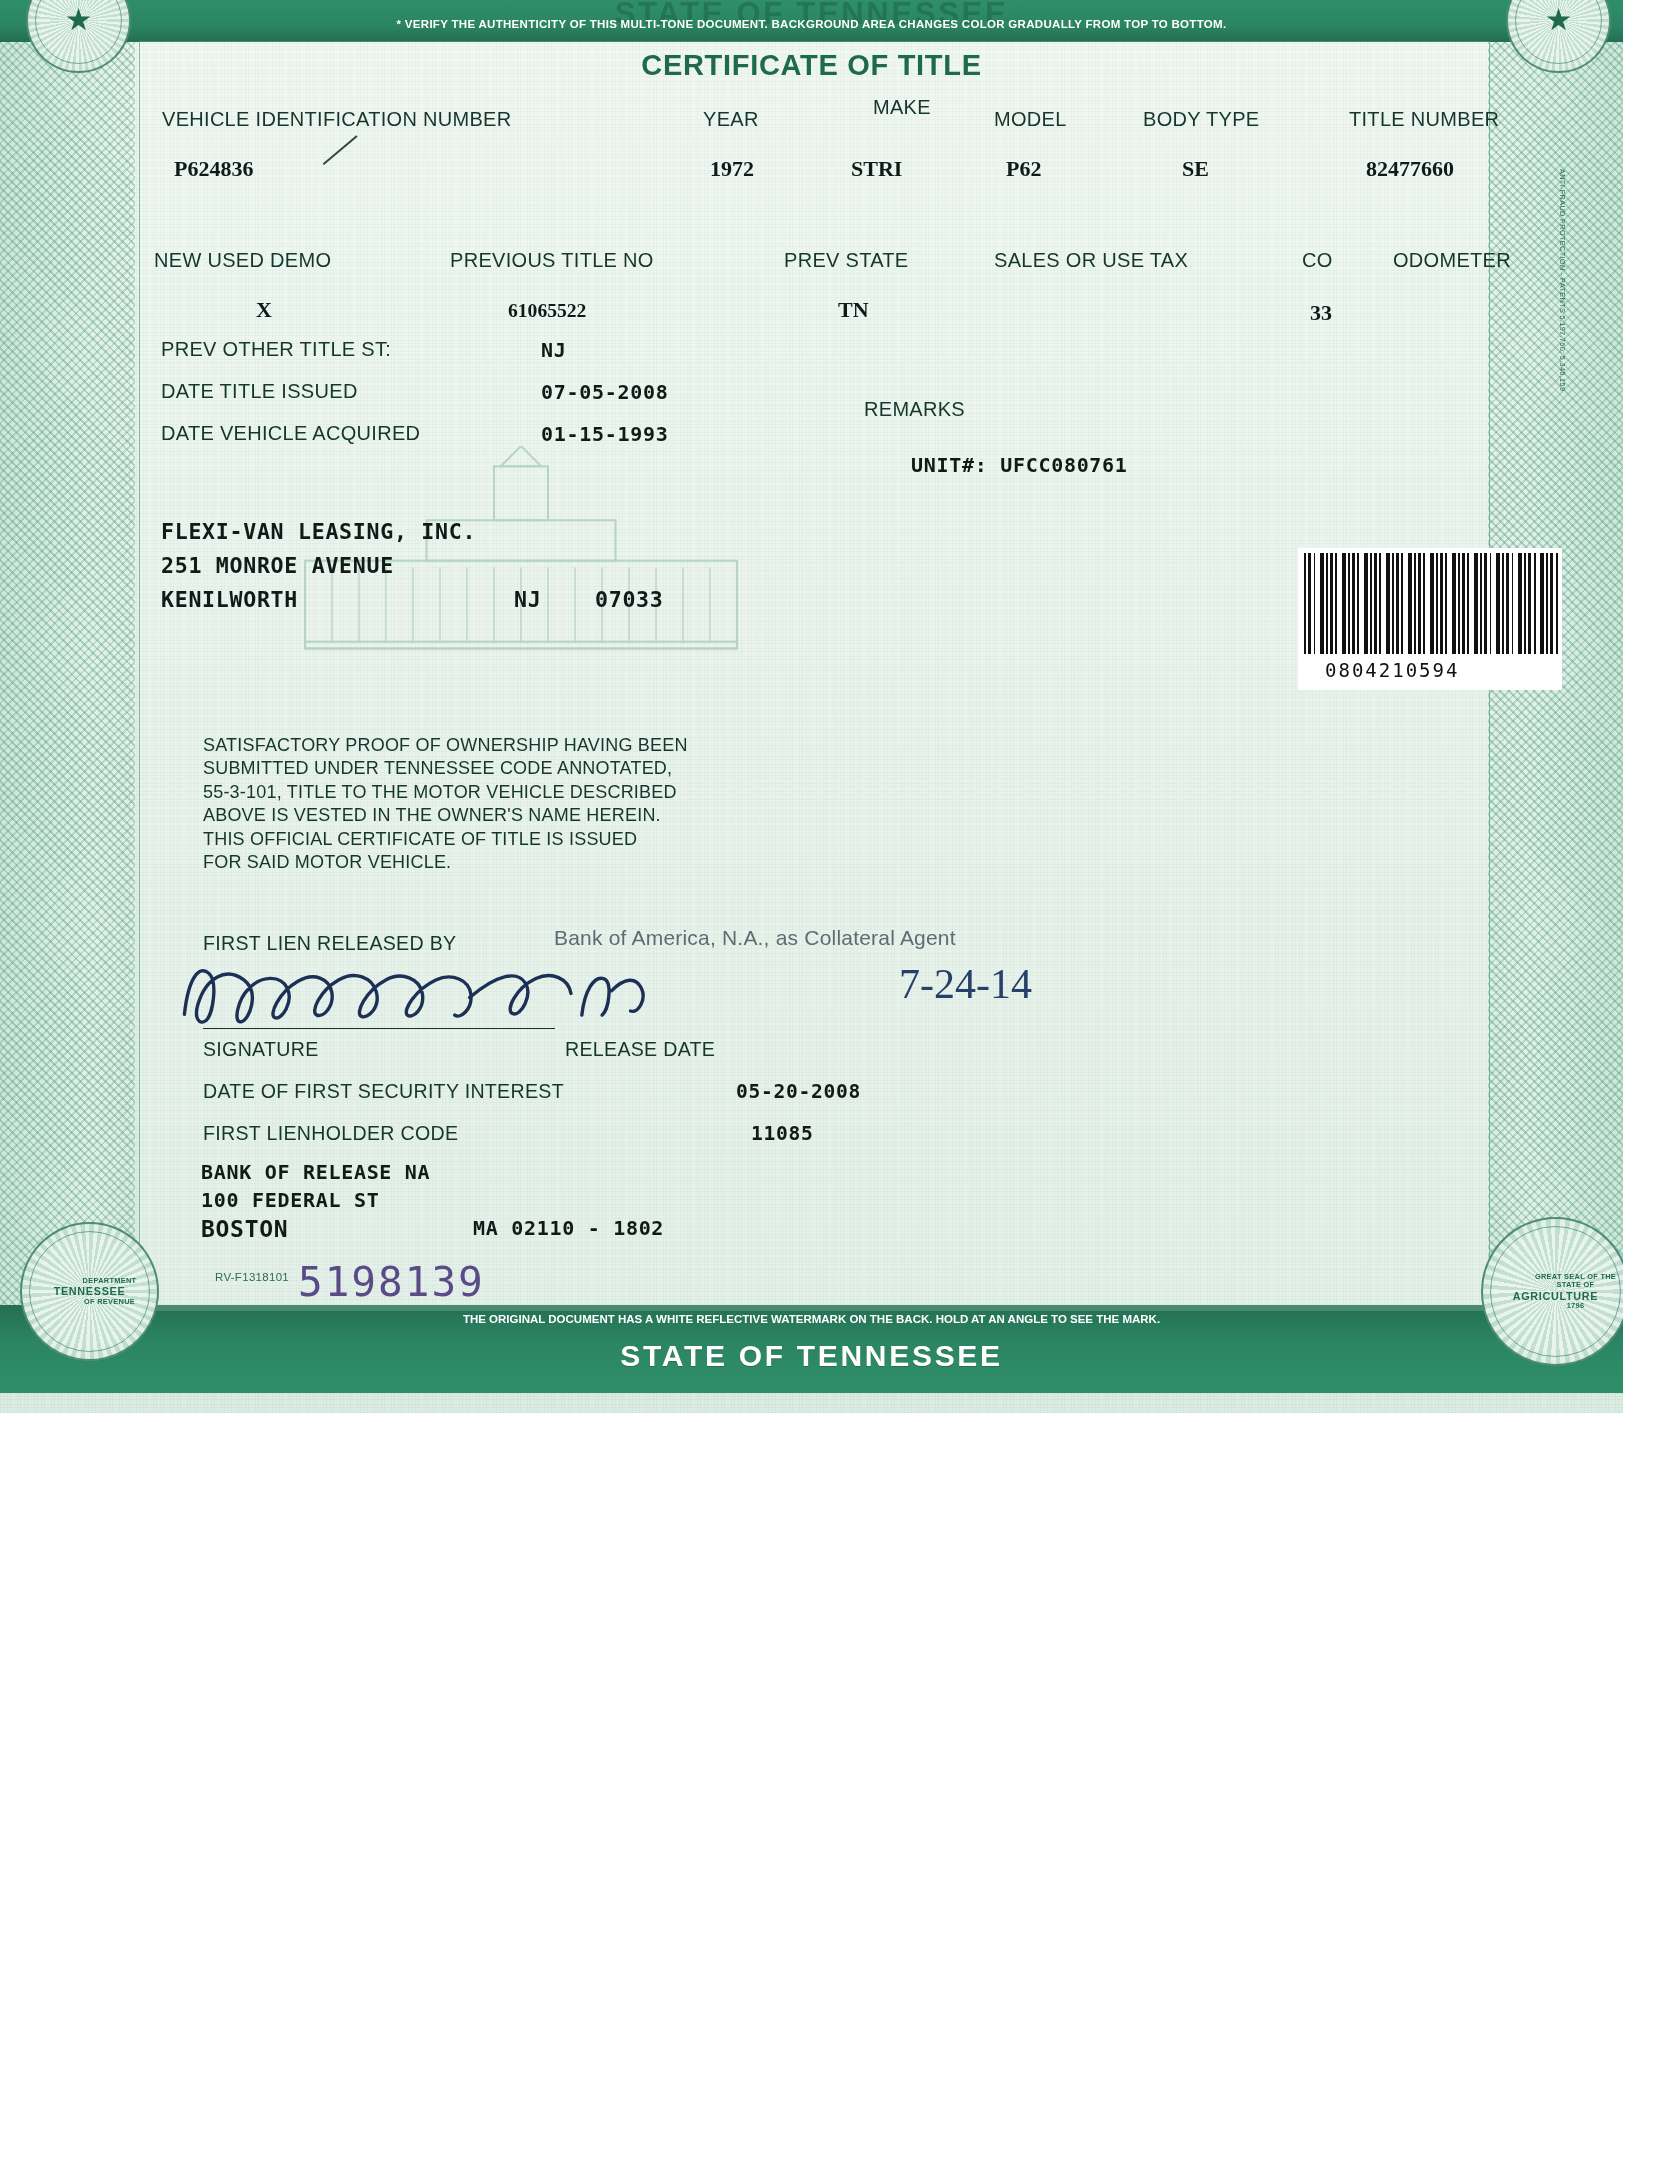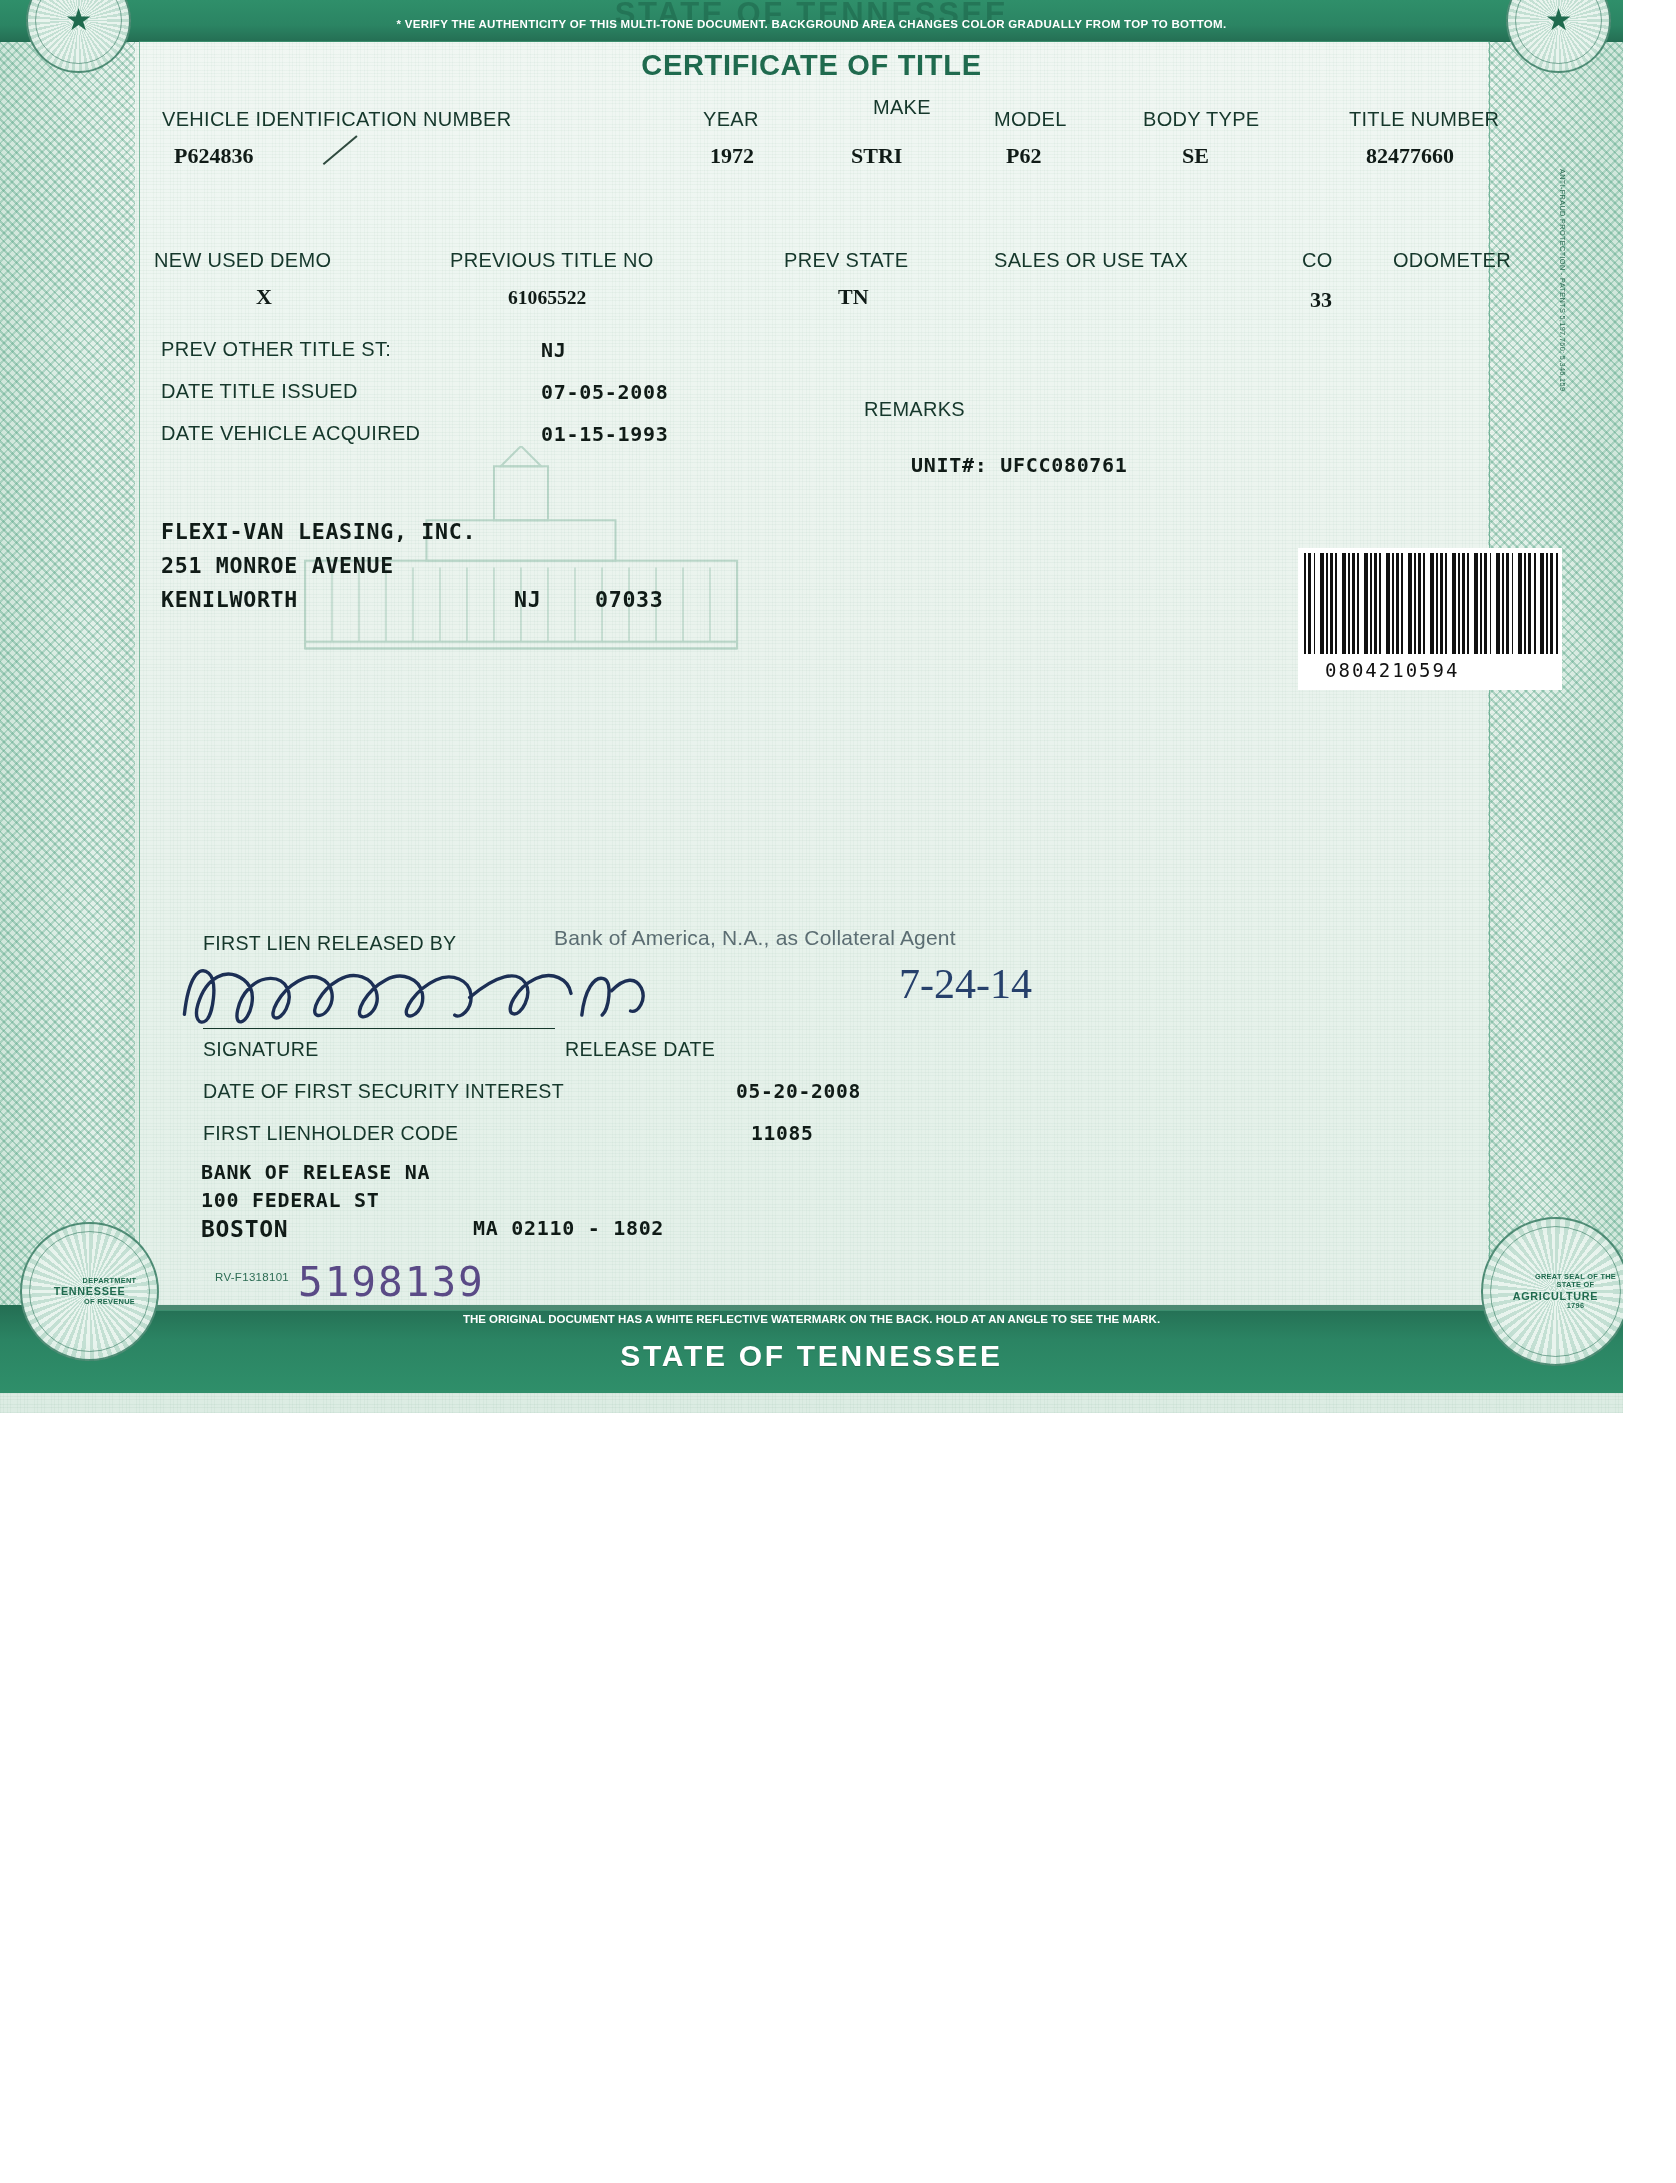--- a/index.html
+++ b/index.html
@@ -213,20 +213,21 @@
     position: absolute;
     color: #101b17;
     font-size: 21px;
     font-weight: bold;
     white-space: nowrap;
   }
   .val-serif {
     font-family: "Liberation Serif", serif;
     font-weight: bold;
     font-size: 22px;
+    margin-top: 13px;
   }
   .val-mono {
     font-family: "DejaVu Sans Mono", monospace;
     font-weight: bold;
     font-size: 20px;
     letter-spacing: 0.7px;
   }
   .paragraph {
     position: absolute;
     color: #15372b;
@@ -443,20 +444,26 @@
   <div class="val val-mono" style="left:161px; top:519px; font-size:21.6px;">FLEXI-VAN LEASING, INC.</div>
   <div class="val val-mono" style="left:161px; top:553px; font-size:21.6px;">251 MONROE AVENUE</div>
   <div class="val val-mono" style="left:161px; top:587px; font-size:21.6px;">KENILWORTH</div>
   <div class="val val-mono" style="left:514px; top:587px; font-size:21.6px;">NJ</div>
   <div class="val val-mono" style="left:595px; top:587px; font-size:21.6px;">07033</div>
 
   <div class="barcode-box"></div>
   <div class="barcode"></div>
   <div class="barcode-num">0804210594</div>
 
+  <div class="paragraph" style="left:203px; top:734px; width:744px;">SATISFACTORY PROOF OF OWNERSHIP HAVING BEEN
+SUBMITTED UNDER TENNESSEE CODE ANNOTATED,
+55-3-101, TITLE TO THE MOTOR VEHICLE DESCRIBED
+ABOVE IS VESTED IN THE OWNER'S NAME HEREIN.
+THIS OFFICIAL CERTIFICATE OF TITLE IS ISSUED
+FOR SAID MOTOR VEHICLE.</div>
 
   <div class="lbl" style="left:203px; top:932px; font-size:19.6px;">FIRST LIEN RELEASED BY</div>
   <div class="lien-bank-print">Bank of America, N.A., as Collateral Agent</div>
 
   <div class="signature">
     <svg viewBox="0 0 1120 140" width="757" height="95" xmlns="http://www.w3.org/2000/svg">
       <g fill="none" stroke="#1c2f55" stroke-width="5" stroke-linecap="round">
         <path d="M8,95 C14,40 30,22 44,34 C58,46 50,96 40,104 C30,112 22,100 28,80 C40,40 70,24 96,44 C120,62 104,104 92,106 C80,108 86,74 104,56 C122,38 150,36 160,56 C170,76 152,104 142,100 C132,96 148,62 176,46 C200,32 222,42 226,62 C230,82 214,100 204,96 C194,92 208,60 236,44 C260,30 286,40 292,62 C298,84 280,102 270,98 C260,94 276,60 306,44 C330,31 356,42 360,64 C364,86 346,102 338,96 C330,90 350,58 380,44 C404,33 430,44 432,66 C434,88 416,102 408,96"></path>
         <path d="M430,70 C470,36 500,30 512,48 C524,66 506,98 494,94 C482,90 498,56 528,42 C552,31 576,42 580,64"></path>
         <path d="M596,96 C600,60 614,38 628,42 C642,46 636,88 626,96"></path>

